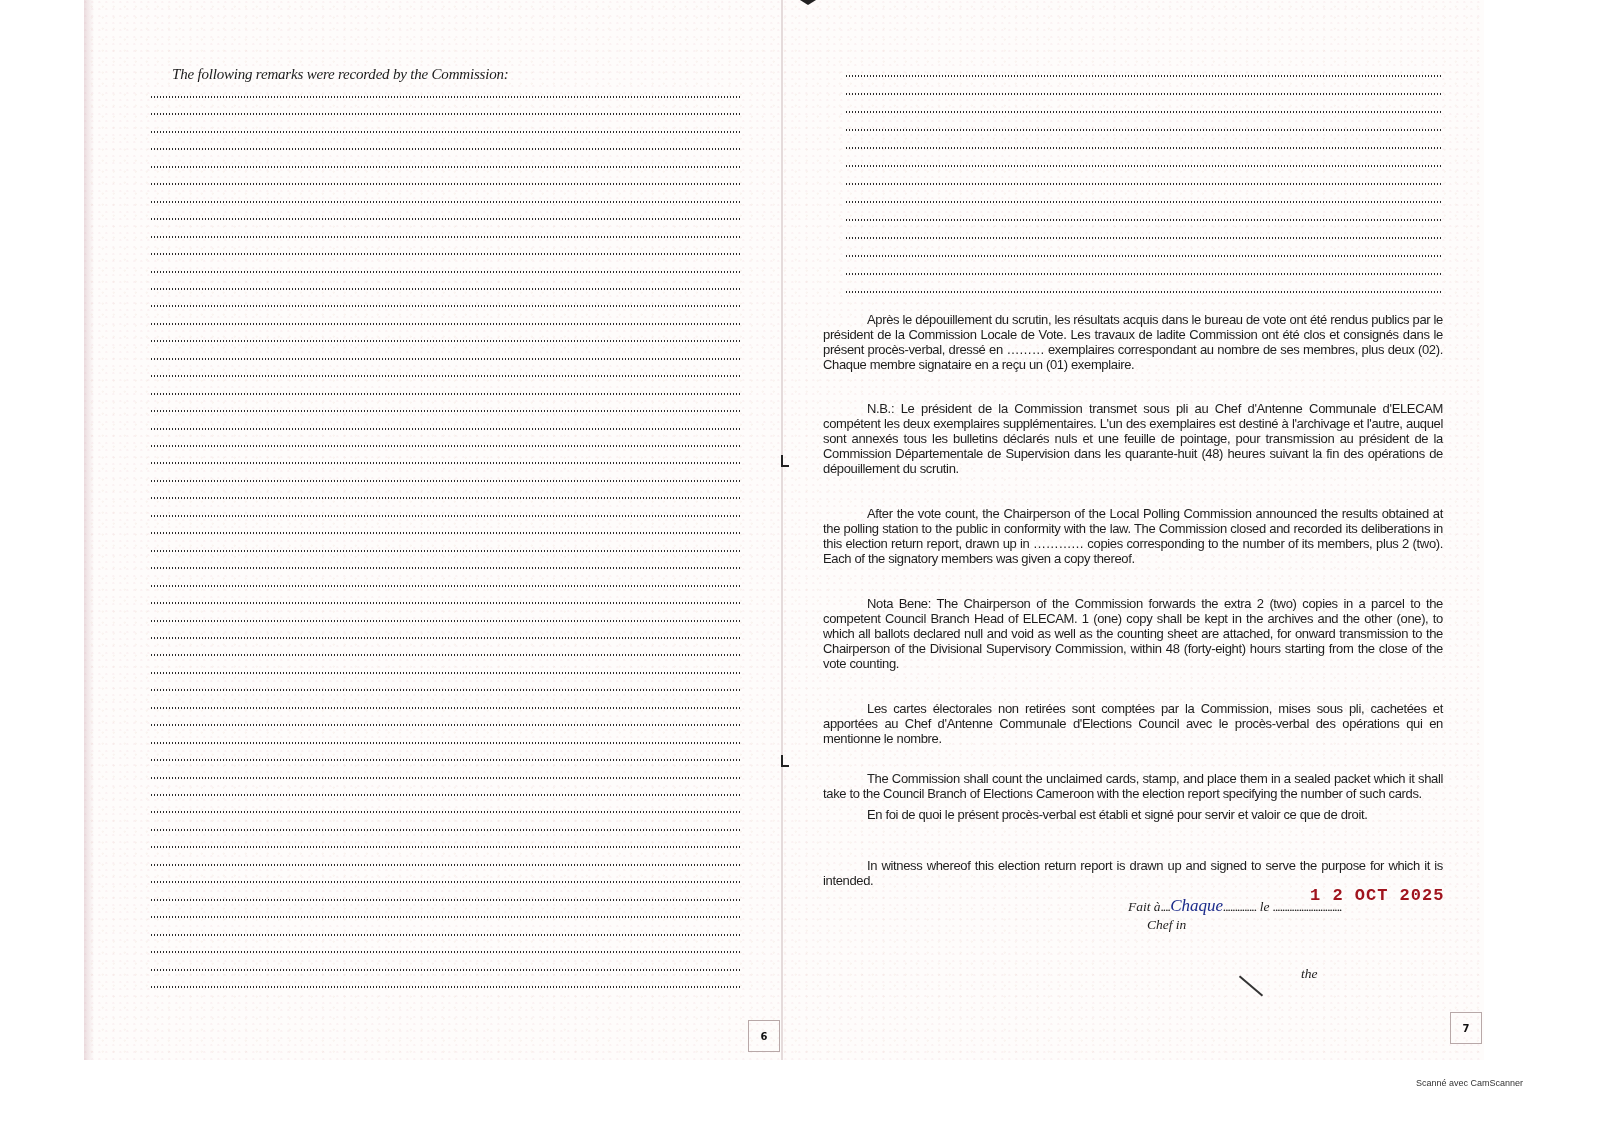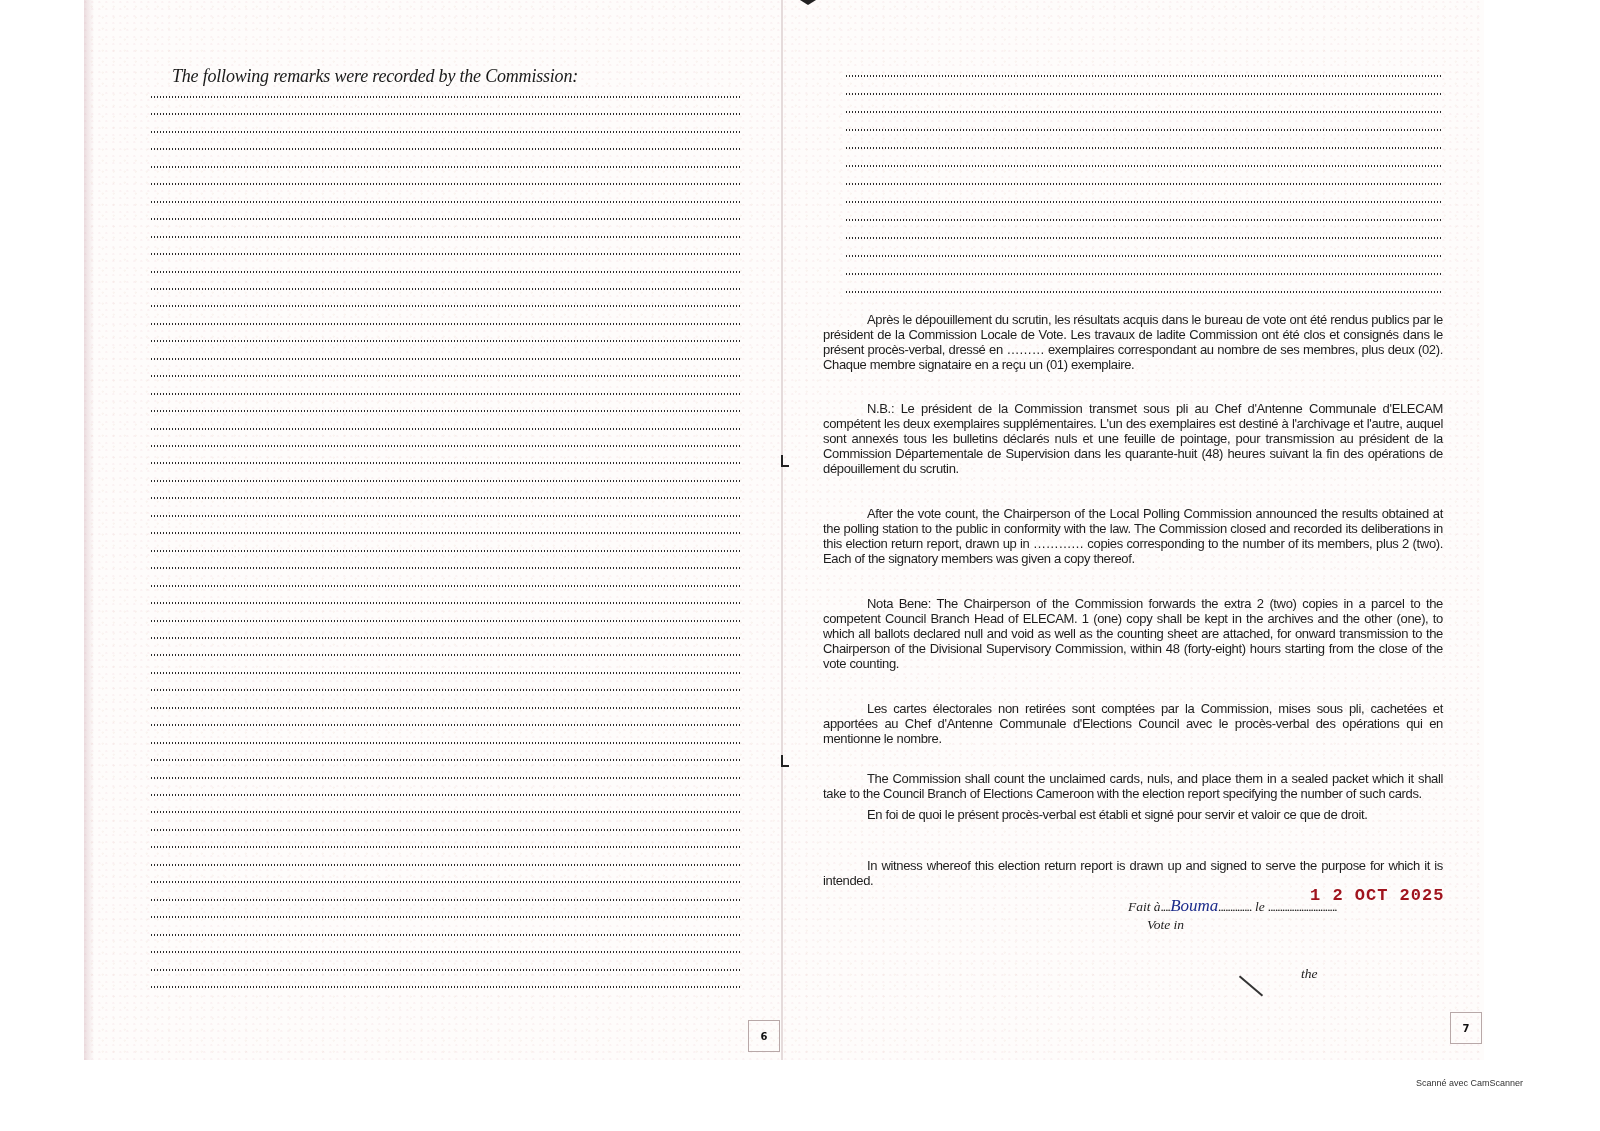--- a/index.html
+++ b/index.html
@@ -25,21 +25,21 @@
   }
   .top-mark {
     position: absolute; left: 800px; top: 0; width: 0; height: 0;
     border-left: 8px solid transparent; border-right: 8px solid transparent;
     border-top: 5px solid #222;
   }
   .staple { position: absolute; width: 6px; height: 10px; border-left: 2px solid #222; border-bottom: 2px solid #222; }
 
   .remarks-title {
     position: absolute; left: 172px; top: 66px;
-    font-family: "Liberation Serif", serif; font-style: italic; font-size: 18px; color: #1a1a1a;
+    font-family: "Liberation Serif", serif; font-style: italic; font-size: 15px; color: #1a1a1a;
     letter-spacing: -0.2px;
   }
   .dotlines { position: absolute; }
   .dotline {
     position: absolute; left: 0; height: 2px;
     background-image: radial-gradient(circle, #2a2a2a 0.9px, transparent 1.1px);
     background-size: 3px 2px; background-repeat: repeat-x;
   }
 
   .right-text {
@@ -152,30 +152,30 @@
       <div class="dotline" style="top: 180px; width: 596px;"></div>
       <div class="dotline" style="top: 198px; width: 596px;"></div>
       <div class="dotline" style="top: 216px; width: 596px;"></div>
     </div>
 
   <div class="right-text indent" style="top:312px;">Après le dépouillement du scrutin, les résultats acquis dans le bureau de vote ont été rendus publics par le président de la Commission Locale de Vote. Les travaux de ladite Commission ont été clos et consignés dans le présent procès-verbal, dressé en ……… exemplaires correspondant au nombre de ses membres, plus deux (02). Chaque membre signataire en a reçu un (01) exemplaire.</div>
   <div class="right-text indent" style="top:401px;">N.B.: Le président de la Commission transmet sous pli au Chef d'Antenne Communale d'ELECAM compétent les deux exemplaires supplémentaires. L'un des exemplaires est destiné à l'archivage et l'autre, auquel sont annexés tous les bulletins déclarés nuls et une feuille de pointage, pour transmission au président de la Commission Départementale de Supervision dans les quarante-huit (48) heures suivant la fin des opérations de dépouillement du scrutin.</div>
   <div class="right-text it indent" style="top:506px;">After the vote count, the Chairperson of the Local Polling Commission announced the results obtained at the polling station to the public in conformity with the law. The Commission closed and recorded its deliberations in this election return report, drawn up in ………… copies corresponding to the number of its members, plus 2 (two). Each of the signatory members was given a copy thereof.</div>
   <div class="right-text it indent" style="top:596px;">Nota Bene: The Chairperson of the Commission forwards the extra 2 (two) copies in a parcel to the competent Council Branch Head of ELECAM. 1 (one) copy shall be kept in the archives and the other (one), to which all ballots declared null and void as well as the counting sheet are attached, for onward transmission to the Chairperson of the Divisional Supervisory Commission, within 48 (forty-eight) hours starting from the close of the vote counting.</div>
   <div class="right-text indent" style="top:701px;">Les cartes électorales non retirées sont comptées par la Commission, mises sous pli, cachetées et apportées au Chef d'Antenne Communale d'Elections Council avec le procès-verbal des opérations qui en mentionne le nombre.</div>
-  <div class="right-text indent" style="top:771px;">The Commission shall count the unclaimed cards, nuls, and place them in a sealed packet which it shall take to the Council Branch of Elections Cameroon with the election report specifying the number of such cards.</div>
+  <div class="right-text indent" style="top:771px;">The Commission shall count the unclaimed cards, stamp, and place them in a sealed packet which it shall take to the Council Branch of Elections Cameroon with the election report specifying the number of such cards.</div>
   <div class="right-text indent" style="top:807px;">En foi de quoi le présent procès-verbal est établi et signé pour servir et valoir ce que de droit.</div>
   <div class="right-text it indent" style="top:858px;">In witness whereof this election return report is drawn up and signed to serve the purpose for which it is intended.</div>
 
   <div class="signblock" style="left:1128px; top:896px;">
-    <span>Fait à</span><span class="dots">....</span><span class="sig">Bouma</span><span class="dots">..............</span>
+    <span>Fait à</span><span class="dots">....</span><span class="sig">Chaque</span><span class="dots">..............</span>
     <span>le</span>
     <span class="dots">.............................</span>
   </div>
   <div class="stamp" style="position:absolute; left:1310px; top:886px;">1 2 OCT 2025</div>
-  <div class="signblock" style="left:1147px; top:917px;">Vote in</div>
+  <div class="signblock" style="left:1147px; top:917px;">Chef in</div>
   <div class="signblock" style="left:1301px; top:966px;">the</div>
 
   <div class="scribble" style="left:1236px; top:985px;"></div>
   <div class="pagebox" style="left:1450px; top:1012px;">7</div>
 </div>
 
 <div class="watermark">Scanné avec CamScanner</div>
 
 </body></html>

